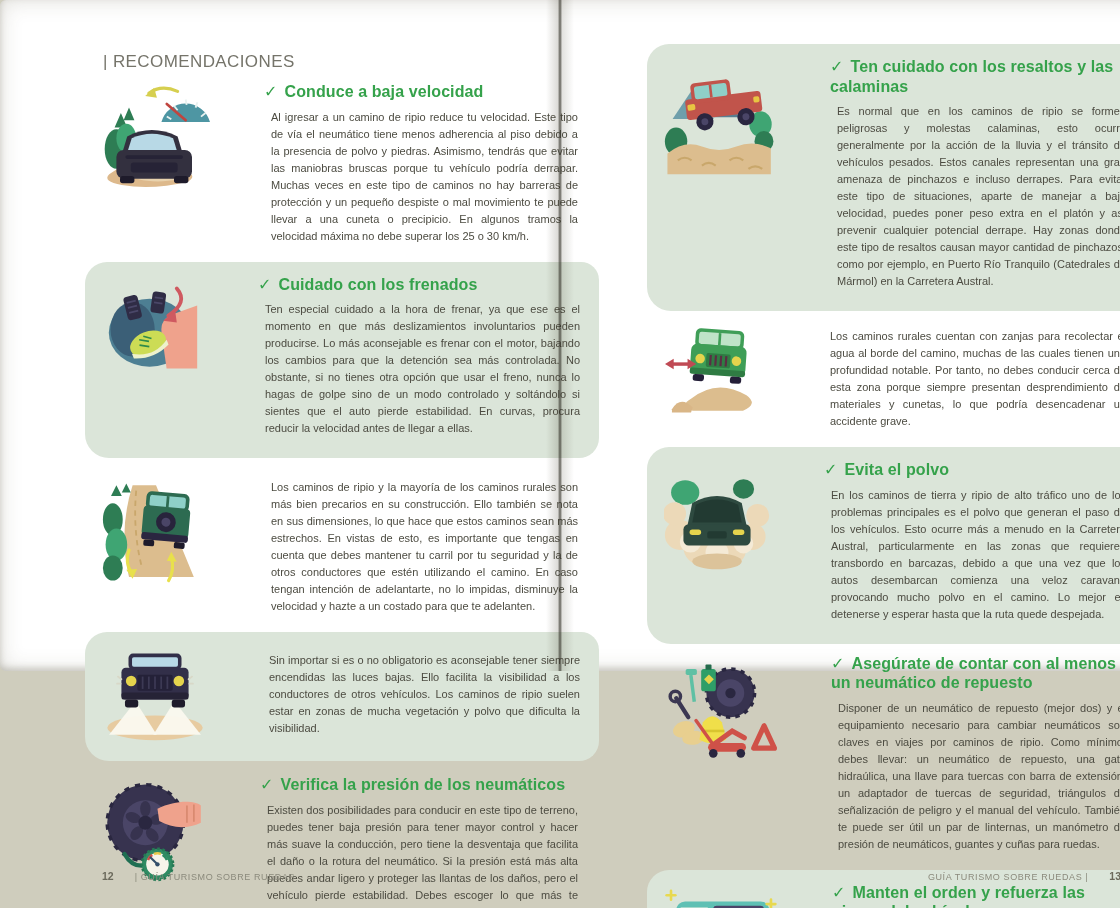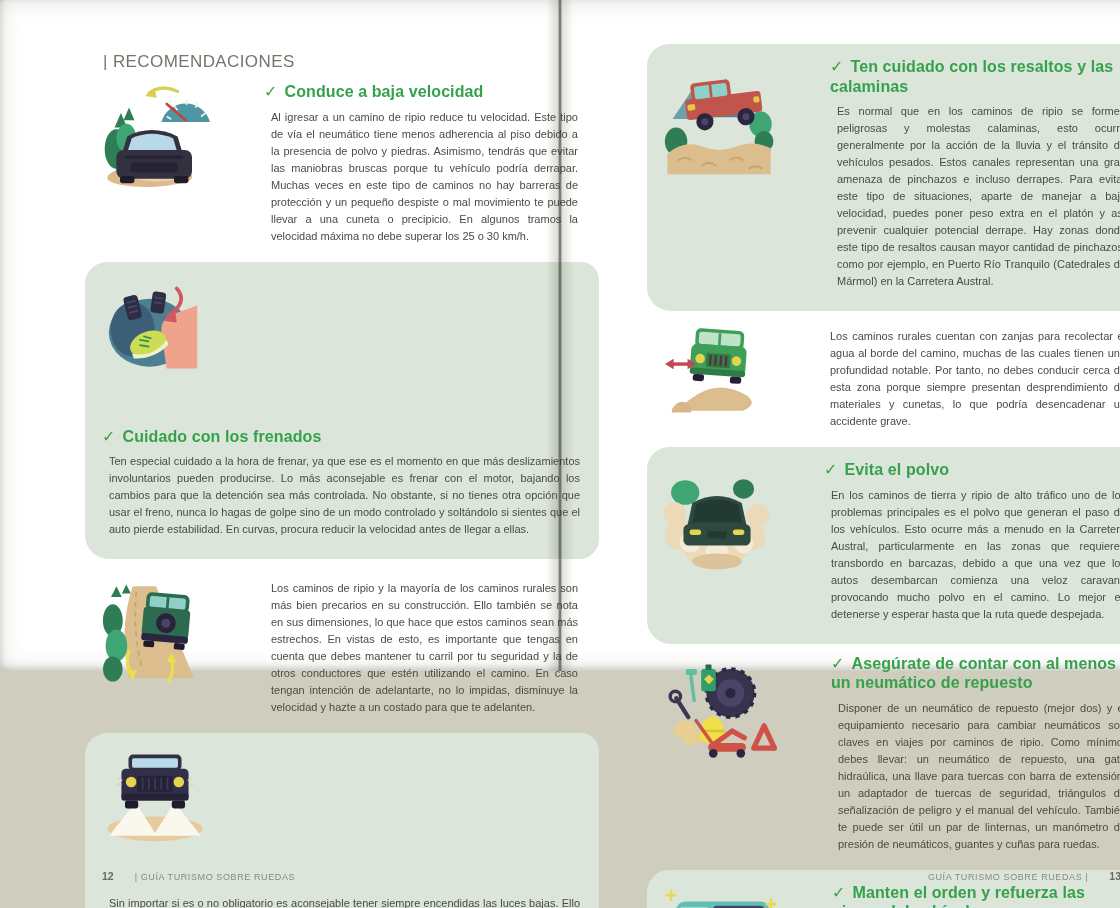--- a/index.html
+++ b/index.html
@@ -38,21 +38,21 @@
   }
   .topic h2 .check{margin-right:7px;font-weight:bold;}
   .topic p{
     margin:7px;font-size:11px;line-height:17px;color:#4c4b41;text-align:justify;
     hyphens:auto;-webkit-hyphens:auto;
   }
   .boxed{
     background:#dbe5d9;border-radius:22px 18px 20px 24px;
     padding:13px 12px 14px 17px;
   }
-  .page.left .boxed{margin:0 -14px 10px -17px;flex-direction:column;}
+  .page.left .boxed{margin:0 -14px 10px -17px;}
   .page.right .boxed{margin:0 -12px 10px -18px;}
   .page.left .topic.plain{padding:4px 0 0 0;}
 
   .footer{
     position:absolute;bottom:26px;display:flex;align-items:baseline;gap:21px;
     font-size:9px;letter-spacing:.6px;color:#8b8a7c;
   }
   .footer .pagenum{font-size:10.5px;color:#6b6a5c;font-weight:bold;letter-spacing:0;}
   .page.left .footer{left:55px;}
   .page.right .footer{right:46px;}

